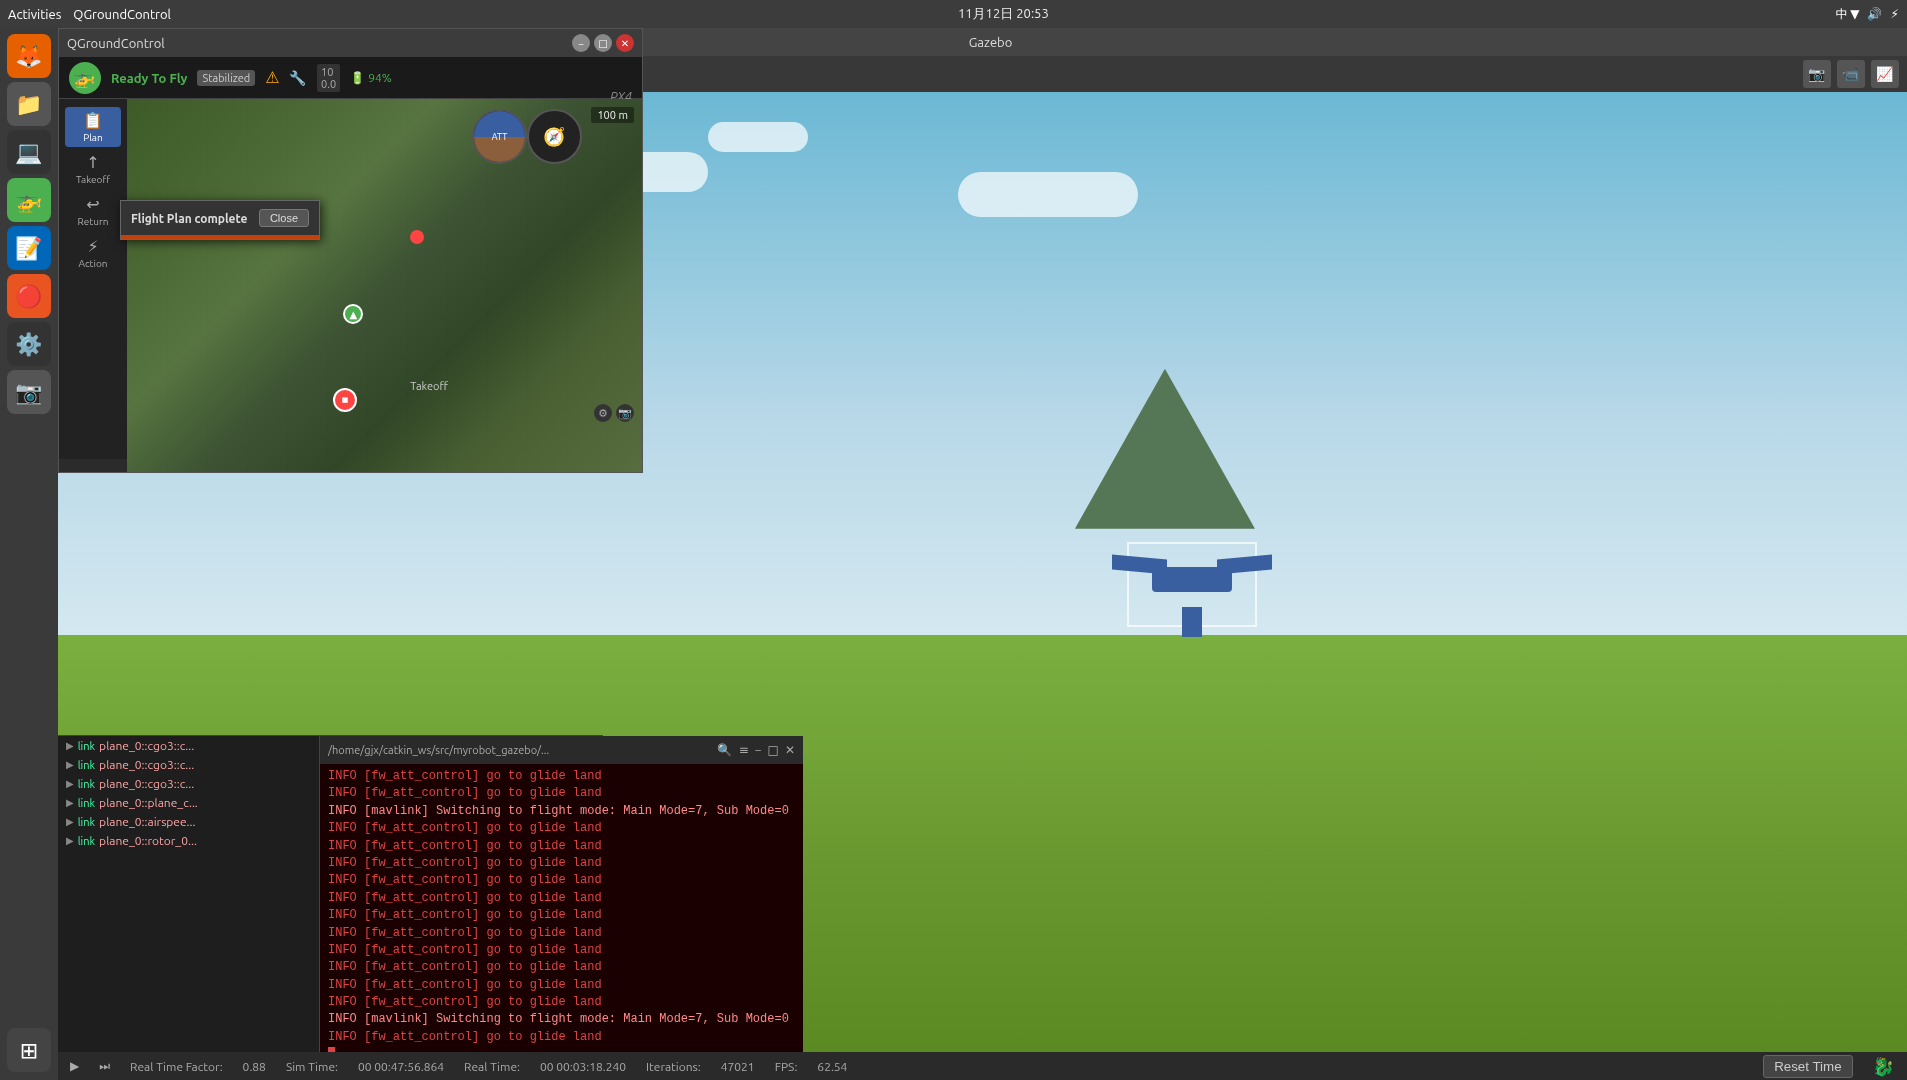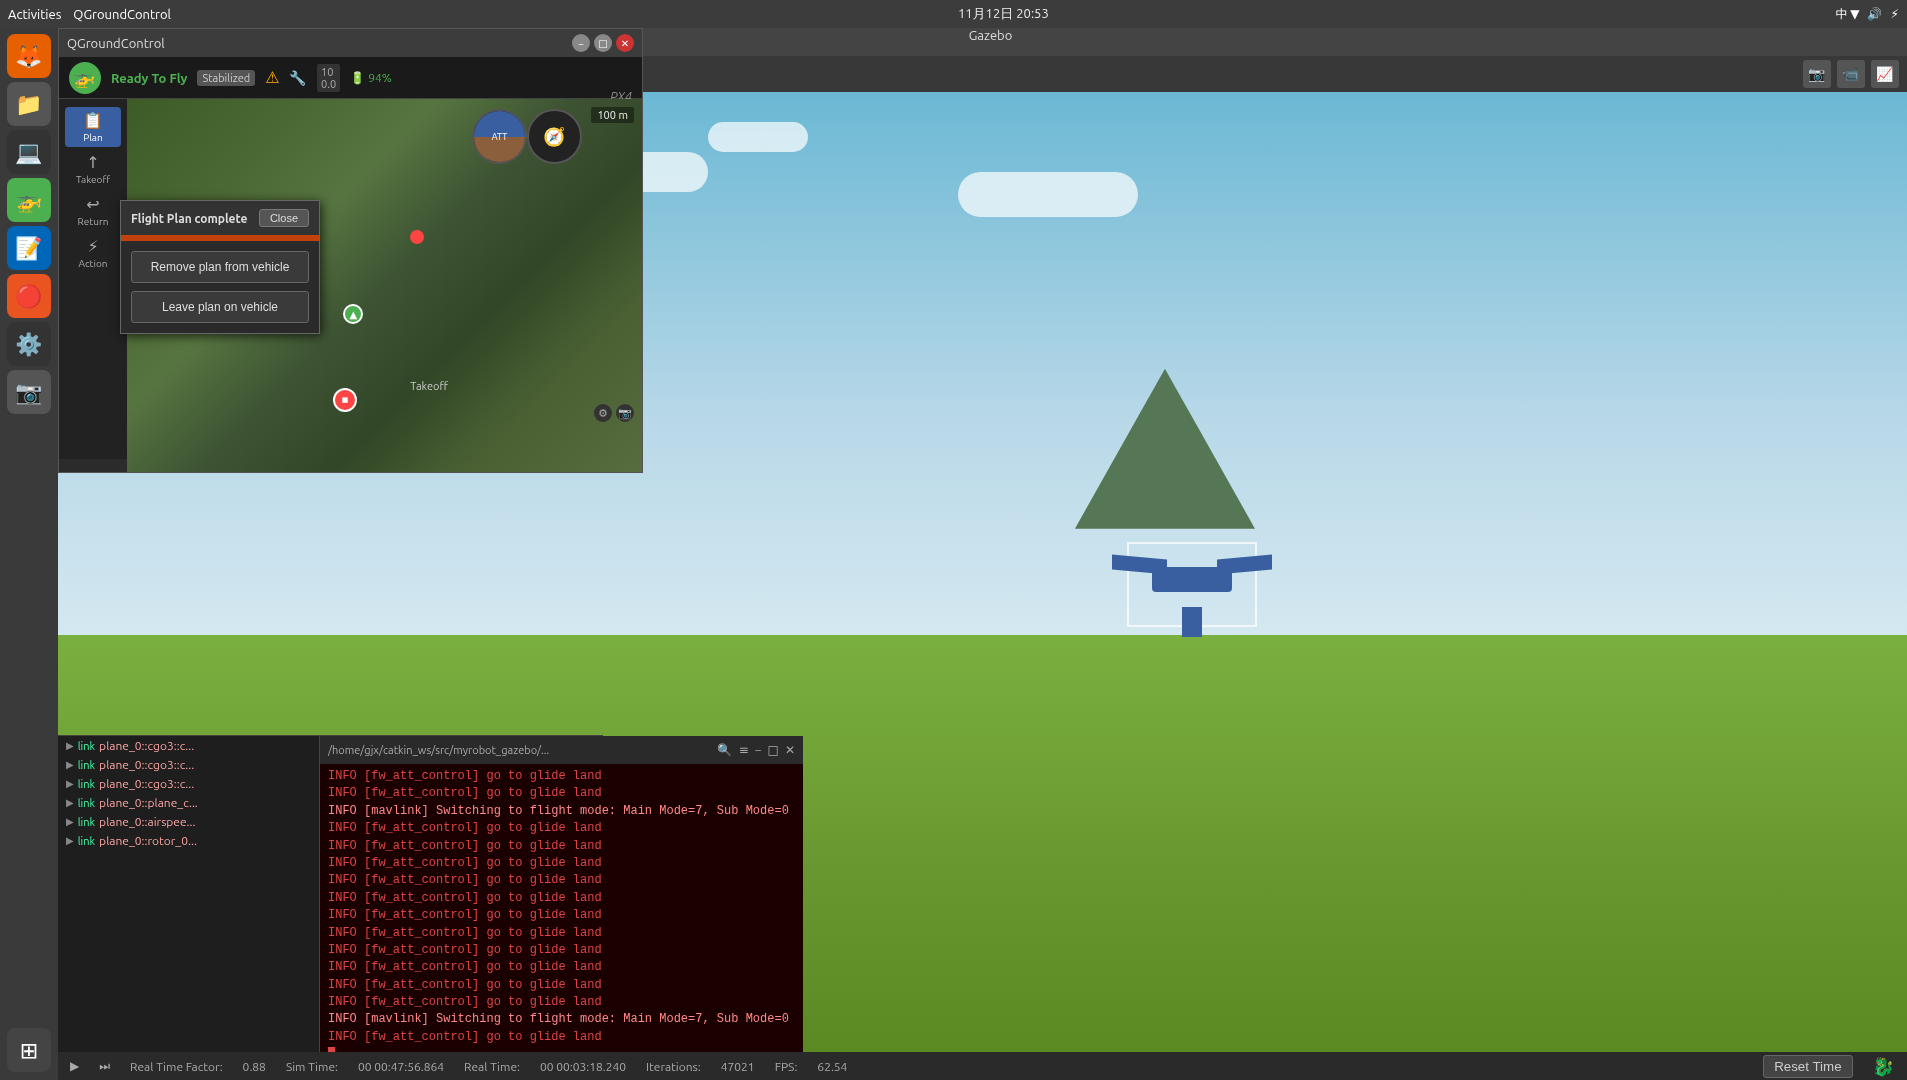--- a/index.html
+++ b/index.html
@@ -58,20 +58,21 @@
     #gazebo-window {
       position: absolute;
       top: 28px; left: 58px; right: 0;
       height: 1052px;
       background: #1a1a1a;
     }
     #gazebo-titlebar {
       height: 28px;
       background: #444;
       display: flex;
+      align-items: center;
       justify-content: center;
       font-size: 13px;
       color: #ddd;
       padding-left: 16px;
     }
     #gazebo-toolbar {
       height: 36px;
       background: #383838;
       display: flex;
       align-items: center;
@@ -307,21 +308,21 @@
       border: 1px solid #666;
       z-index: 200;
       box-shadow: 2px 2px 10px rgba(0,0,0,0.7);
     }
     #fp-dialog-header {
       display: flex;
       align-items: center;
       justify-content: space-between;
       padding: 8px 10px;
       background: #333;
-      border-bottom: 6px solid #c2410c;
+      border-bottom: 4px solid #c2410c;
     }
     #fp-dialog-header .fp-title {
       font-size: 12px;
       color: #ddd;
       font-weight: bold;
     }
     .fp-close-btn {
       background: #555;
       border: 1px solid #777;
       color: #ddd;
@@ -576,24 +577,20 @@
 
     <div style="position:absolute; bottom:80px; left:55%; color:#ccc; font-size:11px;">Takeoff</div>
 
   </div>
 </div>
 
 <div id="flight-plan-dialog">
   <div id="fp-dialog-header">
     <span class="fp-title">Flight Plan complete</span>
     <button class="fp-close-btn">Close</button>
-  </div>
-  <div id="fp-dialog-body">
-    <button class="fp-action-btn">Remove plan from vehicle</button>
-    <button class="fp-action-btn">Leave plan on vehicle</button>
   </div>
 </div>
 
 <div id="bottom-panel">
 
   <div id="model-tree">
     <div class="tree-item">
       <span class="tree-arrow">▶</span>
       <span class="tree-type">link</span>
       <span class="tree-name">plane_0::cgo3::c...</span>

